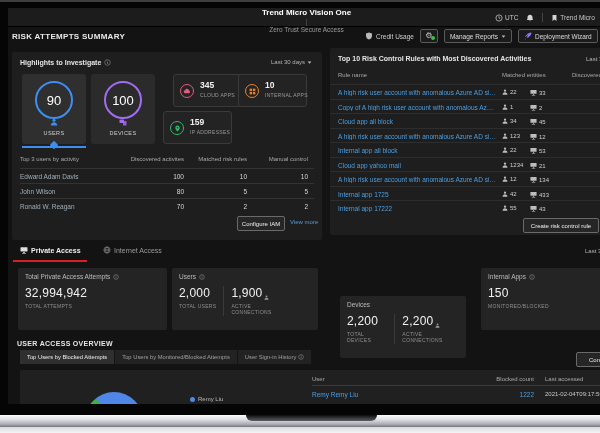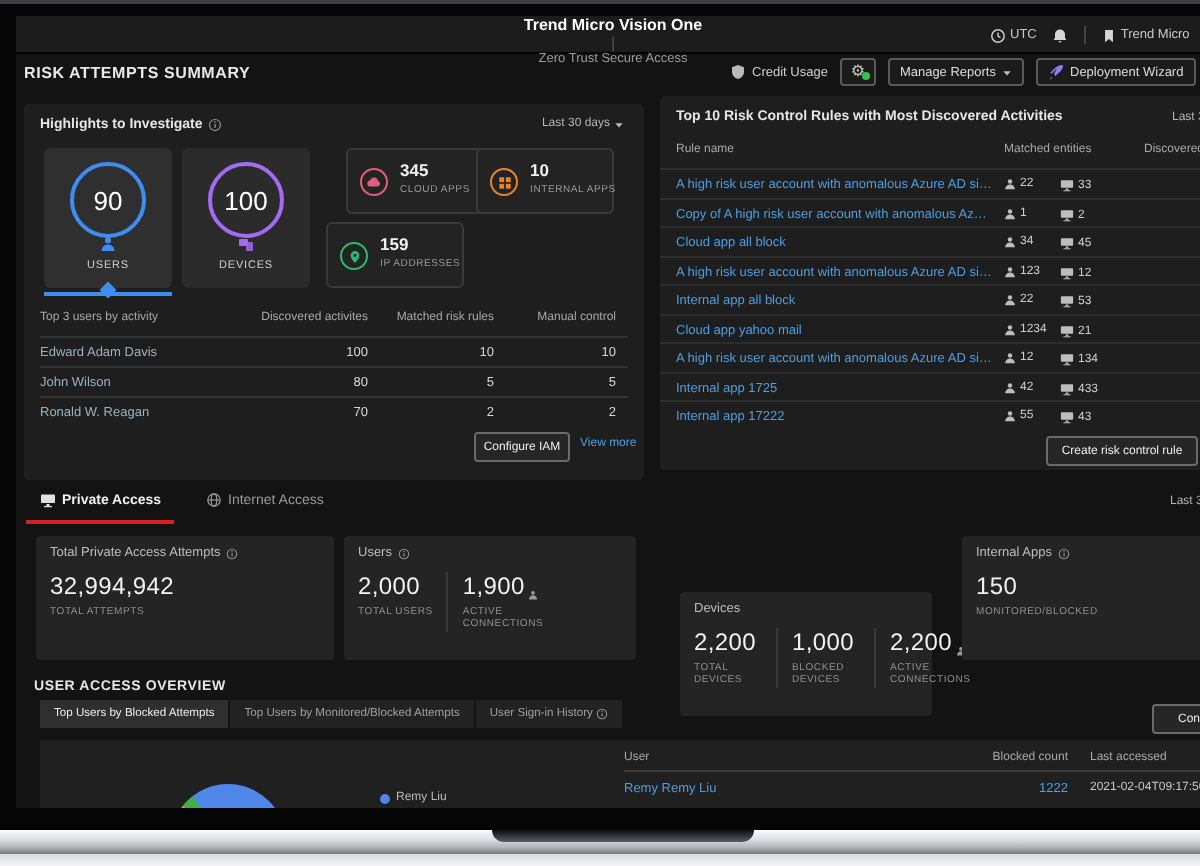--- a/index.html
+++ b/index.html
@@ -567,26 +567,20 @@
       </div>
       <div class="acc-stats">
         <div class="stat">
           <div class="stat-val">
               <span>2,200</span>
             </div>
           <div class="stat-lbl">TOTAL DEVICES</div>
         </div>
         <div class="stat">
           <div class="stat-val">
-              <span>1,000</span>
-            </div>
-          <div class="stat-lbl">BLOCKED DEVICES</div>
-        </div>
-        <div class="stat">
-          <div class="stat-val">
               <span>2,200</span>
             <span>
                 <svg viewBox="0 0 16 16" width="5" height="5" fill="#9a9a9a">
                   <circle cx="8" cy="4.5" r="3"></circle>
                   <path d="M1.5 15c0-3.6 2.9-6.5 6.5-6.5s6.5 2.9 6.5 6.5z"></path>
                 </svg>
               </span>
             </div>
           <div class="stat-lbl">ACTIVE CONNECTIONS</div>
         </div>

